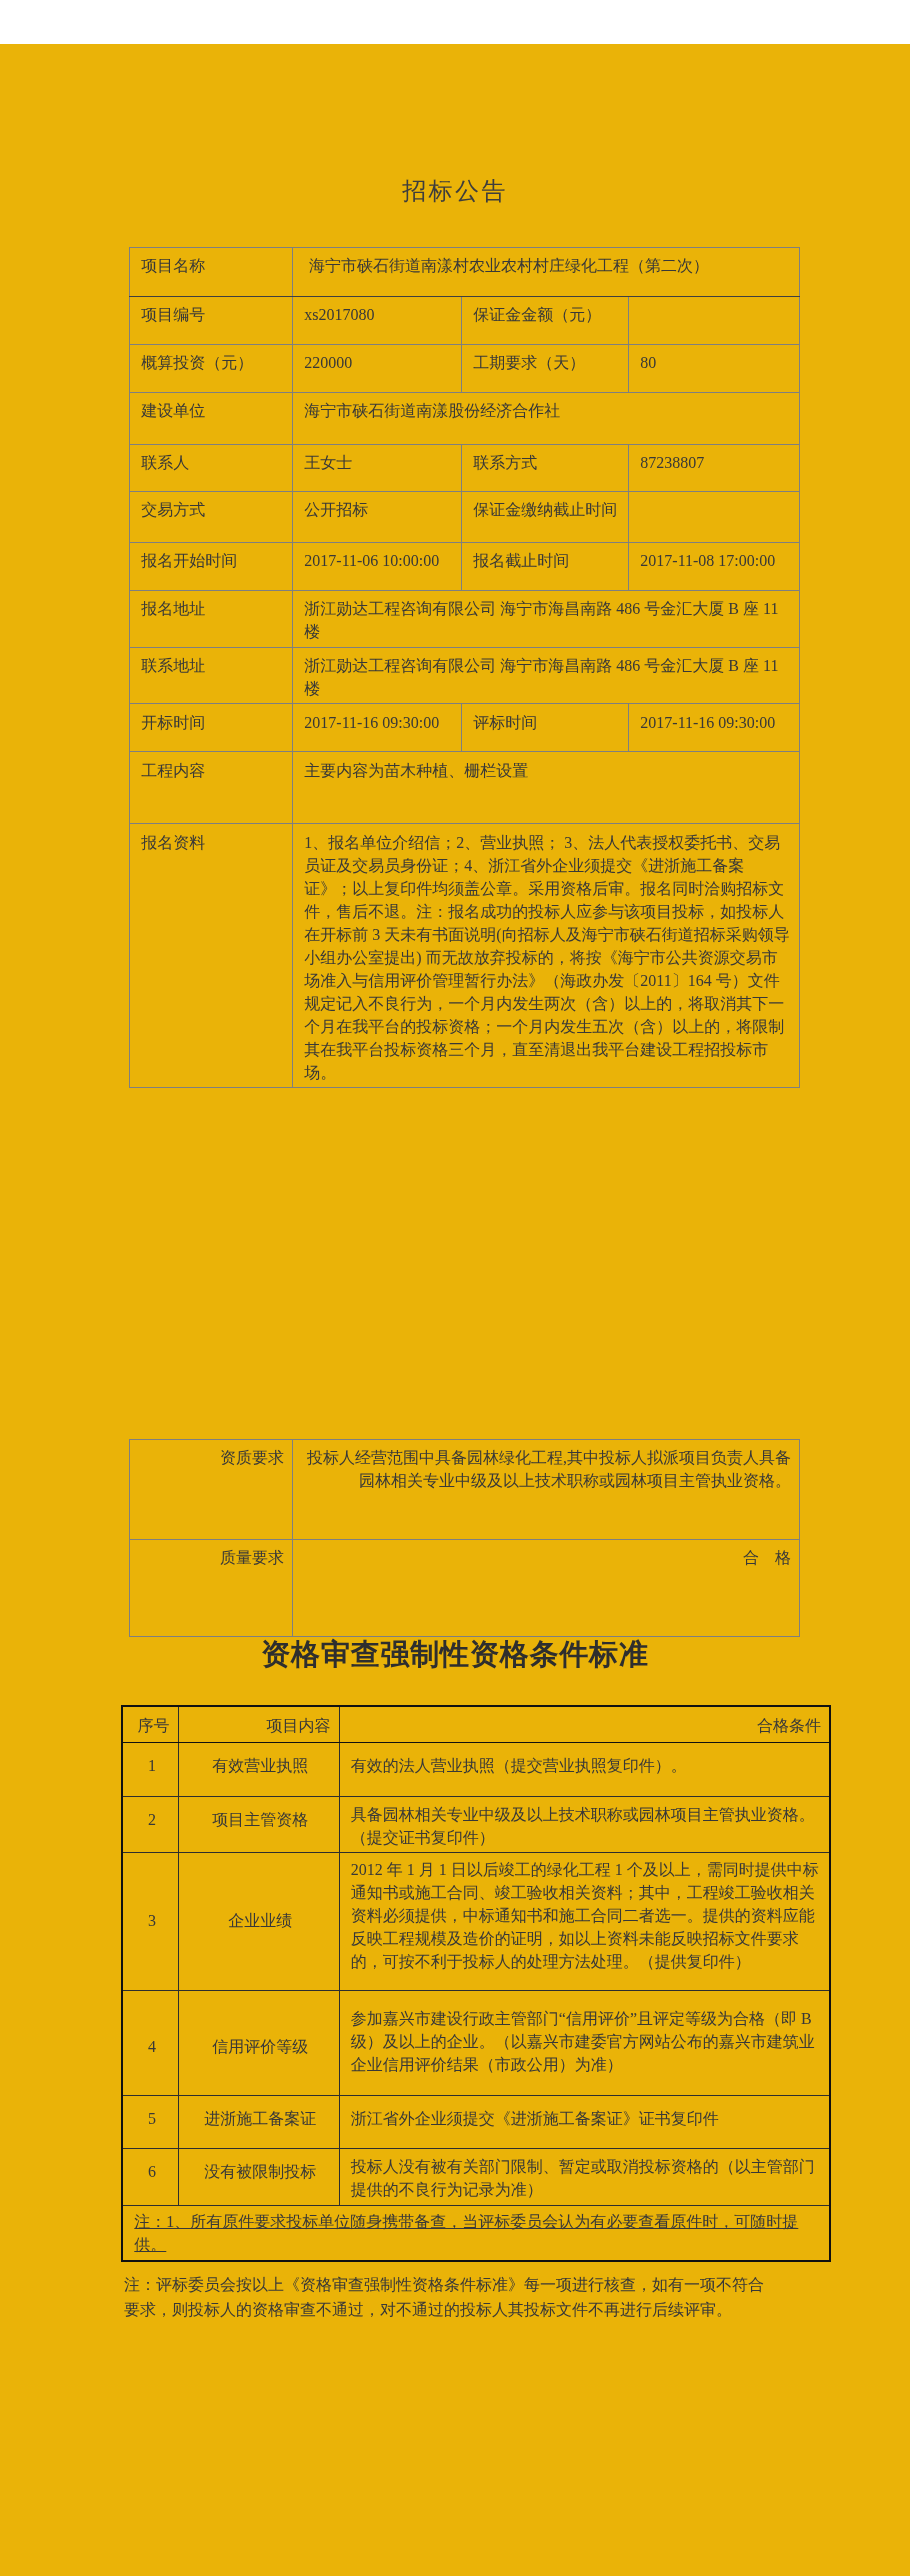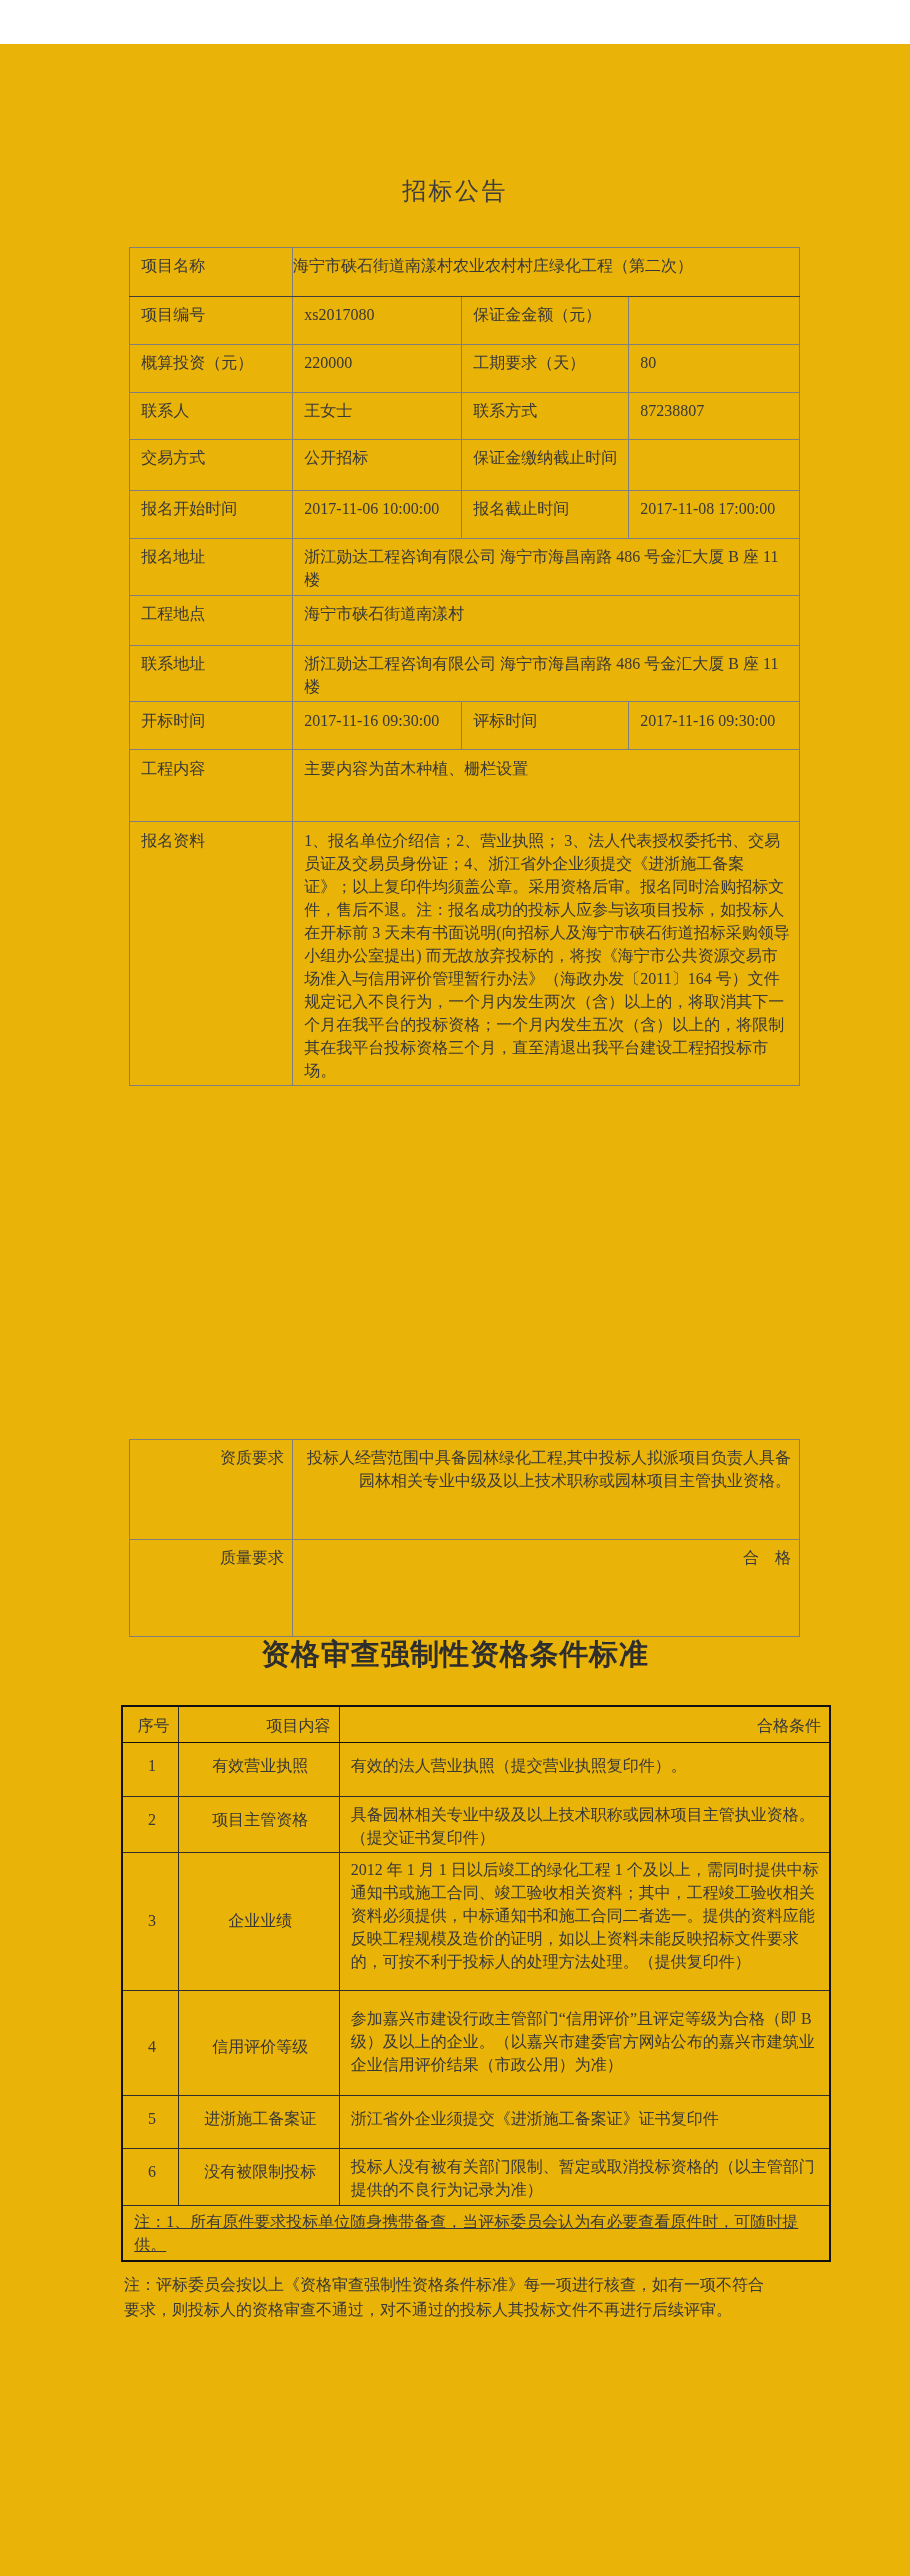--- a/index.html
+++ b/index.html
@@ -61,33 +61,37 @@
   <table class="t-info">
     <colgroup>
         <col style="width:163px">
         <col style="width:169px">
         <col style="width:167px">
         <col style="width:171px">
       </colgroup>
     <tbody>
         <tr class="first" style="height:49px">
       <td>项目名称</td>
-      <td colspan="3" style="padding-left:0">海宁市硖石街道南漾村农业农村村庄绿化工程（第二次）</td>
+      <td colspan="3" style="padding-left:16px">海宁市硖石街道南漾村农业农村村庄绿化工程（第二次）</td>
     </tr>
     <tr style="height:48px">
       <td>项目编号</td>
       <td>xs2017080</td>
       <td>保证金金额（元）</td>
       <td></td>
     </tr>
     <tr style="height:48px">
       <td>概算投资（元）</td>
       <td>220000</td>
       <td>工期要求（天）</td>
       <td>80</td>
+    </tr>
+    <tr style="height:52px">
+      <td>建设单位</td>
+      <td colspan="3">海宁市硖石街道南漾股份经济合作社</td>
     </tr>
     <tr style="height:47px">
       <td>联系人</td>
       <td>王女士</td>
       <td>联系方式</td>
       <td>87238807</td>
     </tr>
     <tr style="height:51px">
       <td>交易方式</td>
       <td>公开招标</td>
@@ -96,24 +100,20 @@
     </tr>
     <tr style="height:48px">
       <td>报名开始时间</td>
       <td>2017-11-06 10:00:00</td>
       <td>报名截止时间</td>
       <td>2017-11-08 17:00:00</td>
     </tr>
     <tr style="height:51px">
       <td>报名地址</td>
       <td colspan="3">浙江勋达工程咨询有限公司  海宁市海昌南路 486 号金汇大厦 B 座 11 楼</td>
-    </tr>
-    <tr style="height:50px">
-      <td>工程地点</td>
-      <td colspan="3">海宁市硖石街道南漾村</td>
     </tr>
     <tr style="height:50px">
       <td>联系地址</td>
       <td colspan="3">浙江勋达工程咨询有限公司  海宁市海昌南路 486 号金汇大厦 B 座 11 楼</td>
     </tr>
     <tr style="height:48px">
       <td>开标时间</td>
       <td>2017-11-16 09:30:00</td>
       <td>评标时间</td>
       <td>2017-11-16 09:30:00</td>

